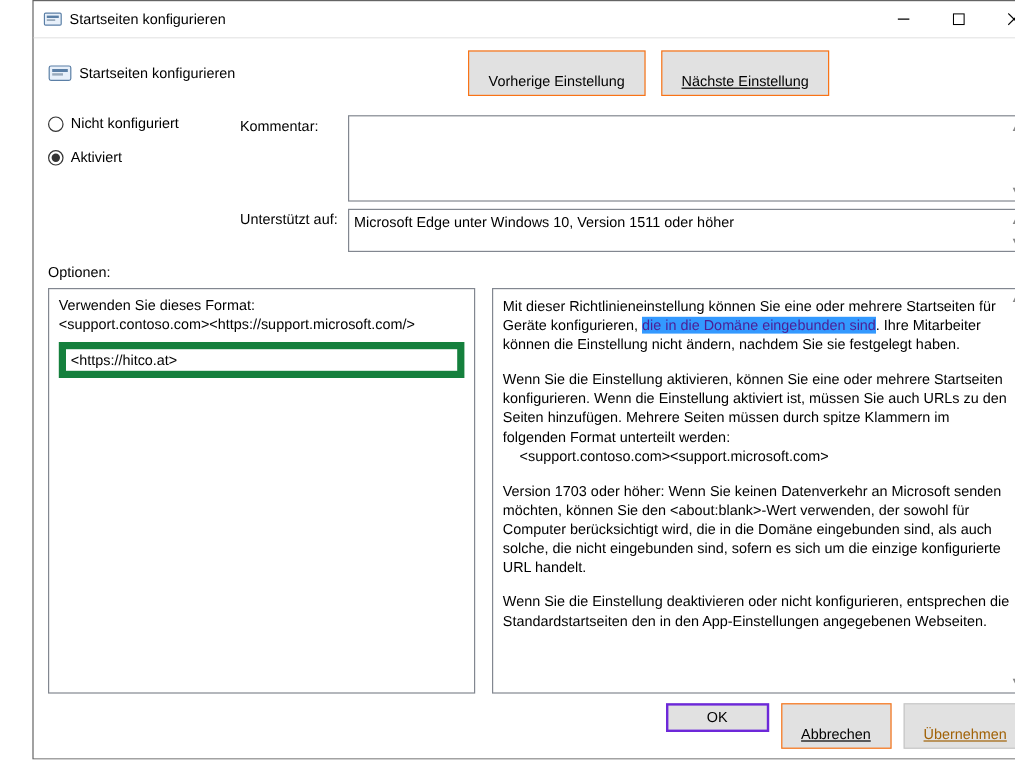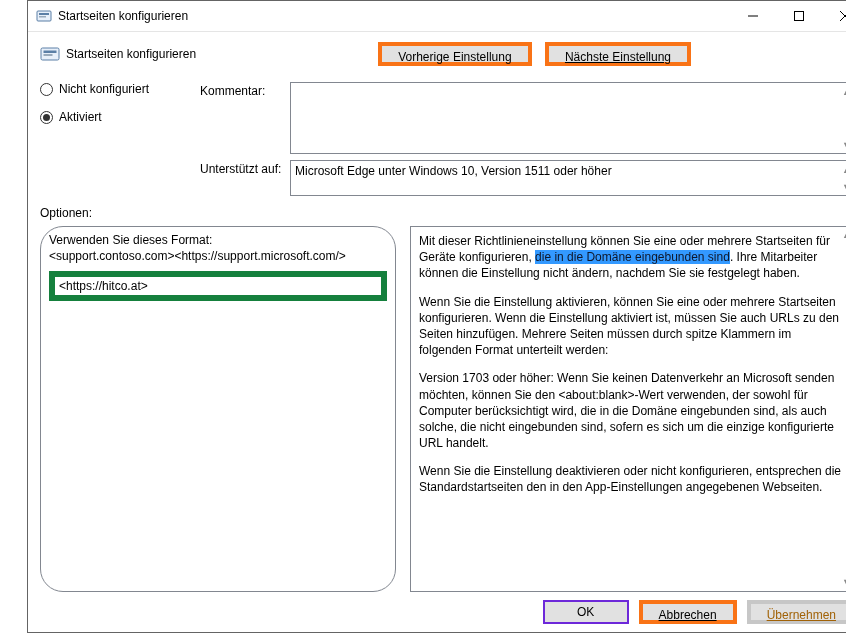--- a/index.html
+++ b/index.html
@@ -69,23 +69,23 @@
   flex: 0 0 auto;
 }
 .header-spacer {
   flex: 1;
 }
 .nav-btns {
   margin-right: 165px;
 }
 .btn {
   height: 24px;
-  padding: 4px 16px;
+  padding: 18px 16px;
   background: #e1e1e1;
-  border: 4px solid #f97316;
+  border: 1px solid #f97316;
   font-family: inherit;
   font-size: 12px;
   cursor: pointer;
 }
 .btn + .btn { margin-left: 10px; text-decoration: underline; }
 
 .config-row {
   display: flex;
   margin-bottom: 4px;
 }
@@ -169,21 +169,21 @@
 }
 .panel {
   border: 1px solid #828790;
   box-sizing: border-box;
   background: #fff;
   padding: 6px 8px;
   overflow: hidden;
   font-size: 12px;
   position: relative;
 }
-.panel.left { width: 356px; border-radius: 23px; }
+.panel.left { width: 356px; }
 .panel.right { flex: 1; line-height: 1.35; }
 .panel.right .scroll-arrow {
   position: absolute;
   right: 0;
   width: 17px;
   height: 17px;
   display: flex;
   align-items: center;
   justify-content: center;
   color: #888;
@@ -197,21 +197,21 @@
   width: 100%;
   border: 6px solid #15803d;
   font-family: inherit;
   font-size: 12px;
   padding: 2px 4px;
   box-sizing: border-box;
   background: #fff;
 }
 .hl {
   background: #3399ff;
-  color: #0f172a;
+  color: #4c1d95;
 }
 .help-para { margin: 0 0 12px 0; }
 .help-indent { margin-left: 14px; }
 .footer {
   display: flex;
   justify-content: flex-end;
   padding-top: 8px;
 }
 .footer .btn { min-width: 86px; }
 .footer .btn.primary {
@@ -322,20 +322,21 @@
       </div>
 
       <div class="panel right">
         <div class="scroll-arrow top">▲</div>
         <div class="scroll-arrow bot">▼</div>
         <p class="help-para">
           <span>Mit dieser Richtlinieneinstellung können Sie eine oder mehrere Startseiten für Geräte konfigurieren, </span><span class="hl">die in die Domäne eingebunden sind</span><span>. Ihre Mitarbeiter können die Einstellung nicht ändern, nachdem Sie sie festgelegt haben.</span>
         </p>
         <p class="help-para">
           <span>Wenn Sie die Einstellung aktivieren, können Sie eine oder mehrere Startseiten konfigurieren. Wenn die Einstellung aktiviert ist, müssen Sie auch URLs zu den Seiten hinzufügen. Mehrere Seiten müssen durch spitze Klammern im folgenden Format unterteilt werden:</span><br>
+          <span class="help-indent">&lt;support.contoso.com&gt;&lt;support.microsoft.com&gt;</span>
         </p>
         <p class="help-para">Version 1703 oder höher: Wenn Sie keinen Datenverkehr an Microsoft senden möchten, können Sie den &lt;about:blank&gt;-Wert verwenden, der sowohl für Computer berücksichtigt wird, die in die Domäne eingebunden sind, als auch solche, die nicht eingebunden sind, sofern es sich um die einzige konfigurierte URL handelt.</p>
         <p class="help-para">Wenn Sie die Einstellung deaktivieren oder nicht konfigurieren, entsprechen die Standardstartseiten den in den App-Einstellungen angegebenen Webseiten.</p>
       </div>
     </div>
 
     <div class="footer">
       <button class="btn primary">OK</button>
       <button class="btn">Abbrechen</button>
       <button class="btn disabled">Übernehmen</button>

